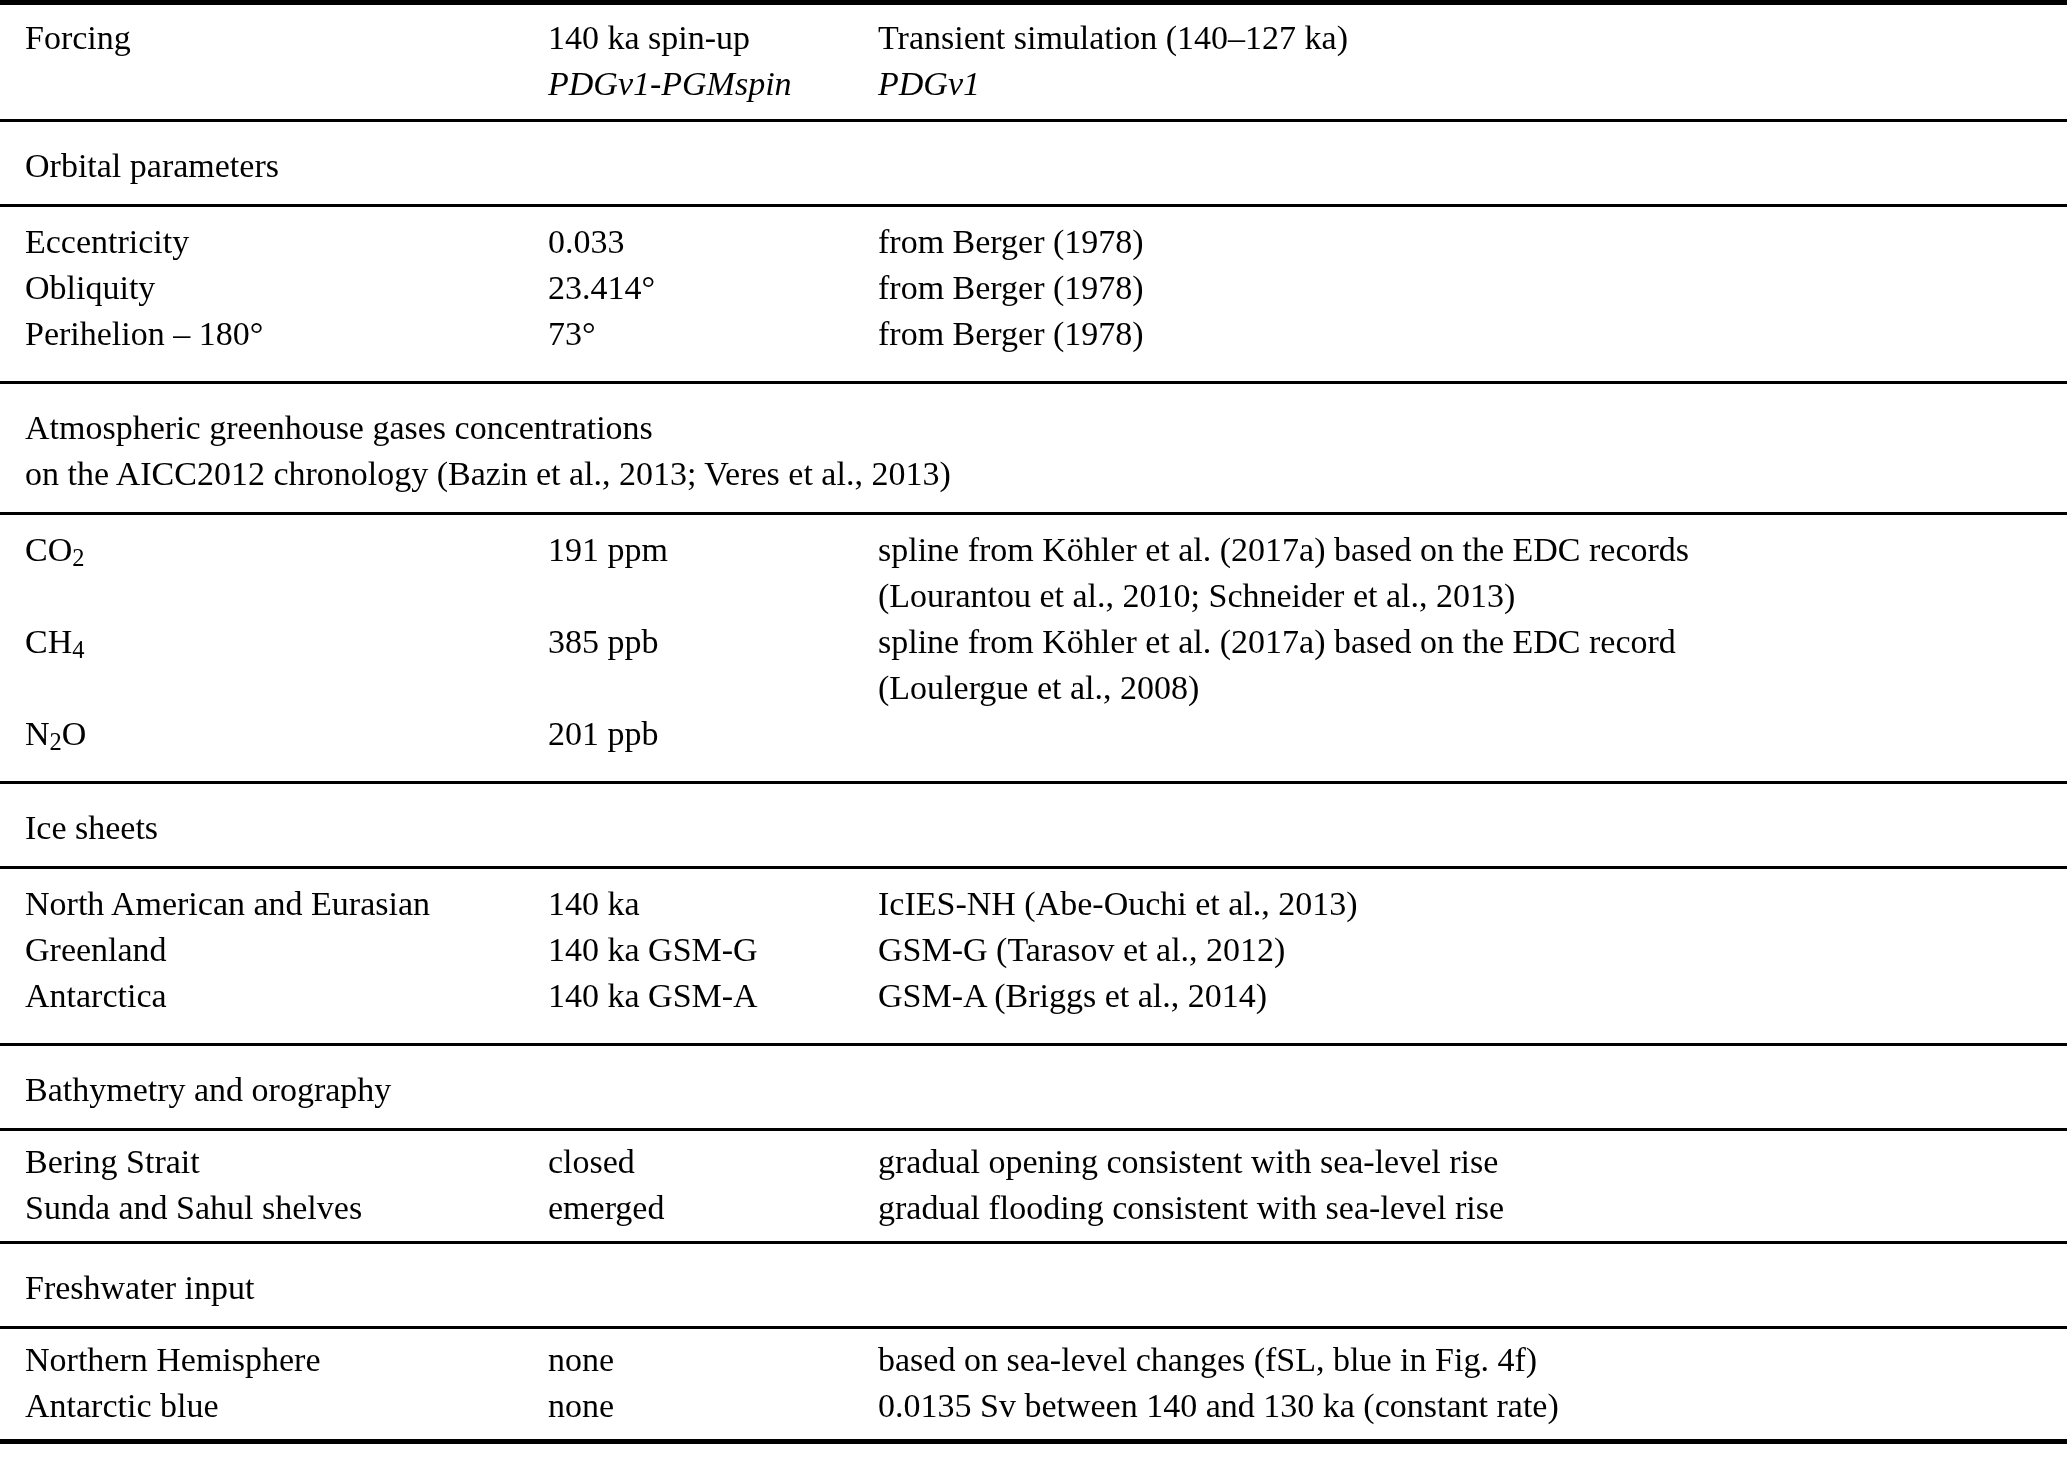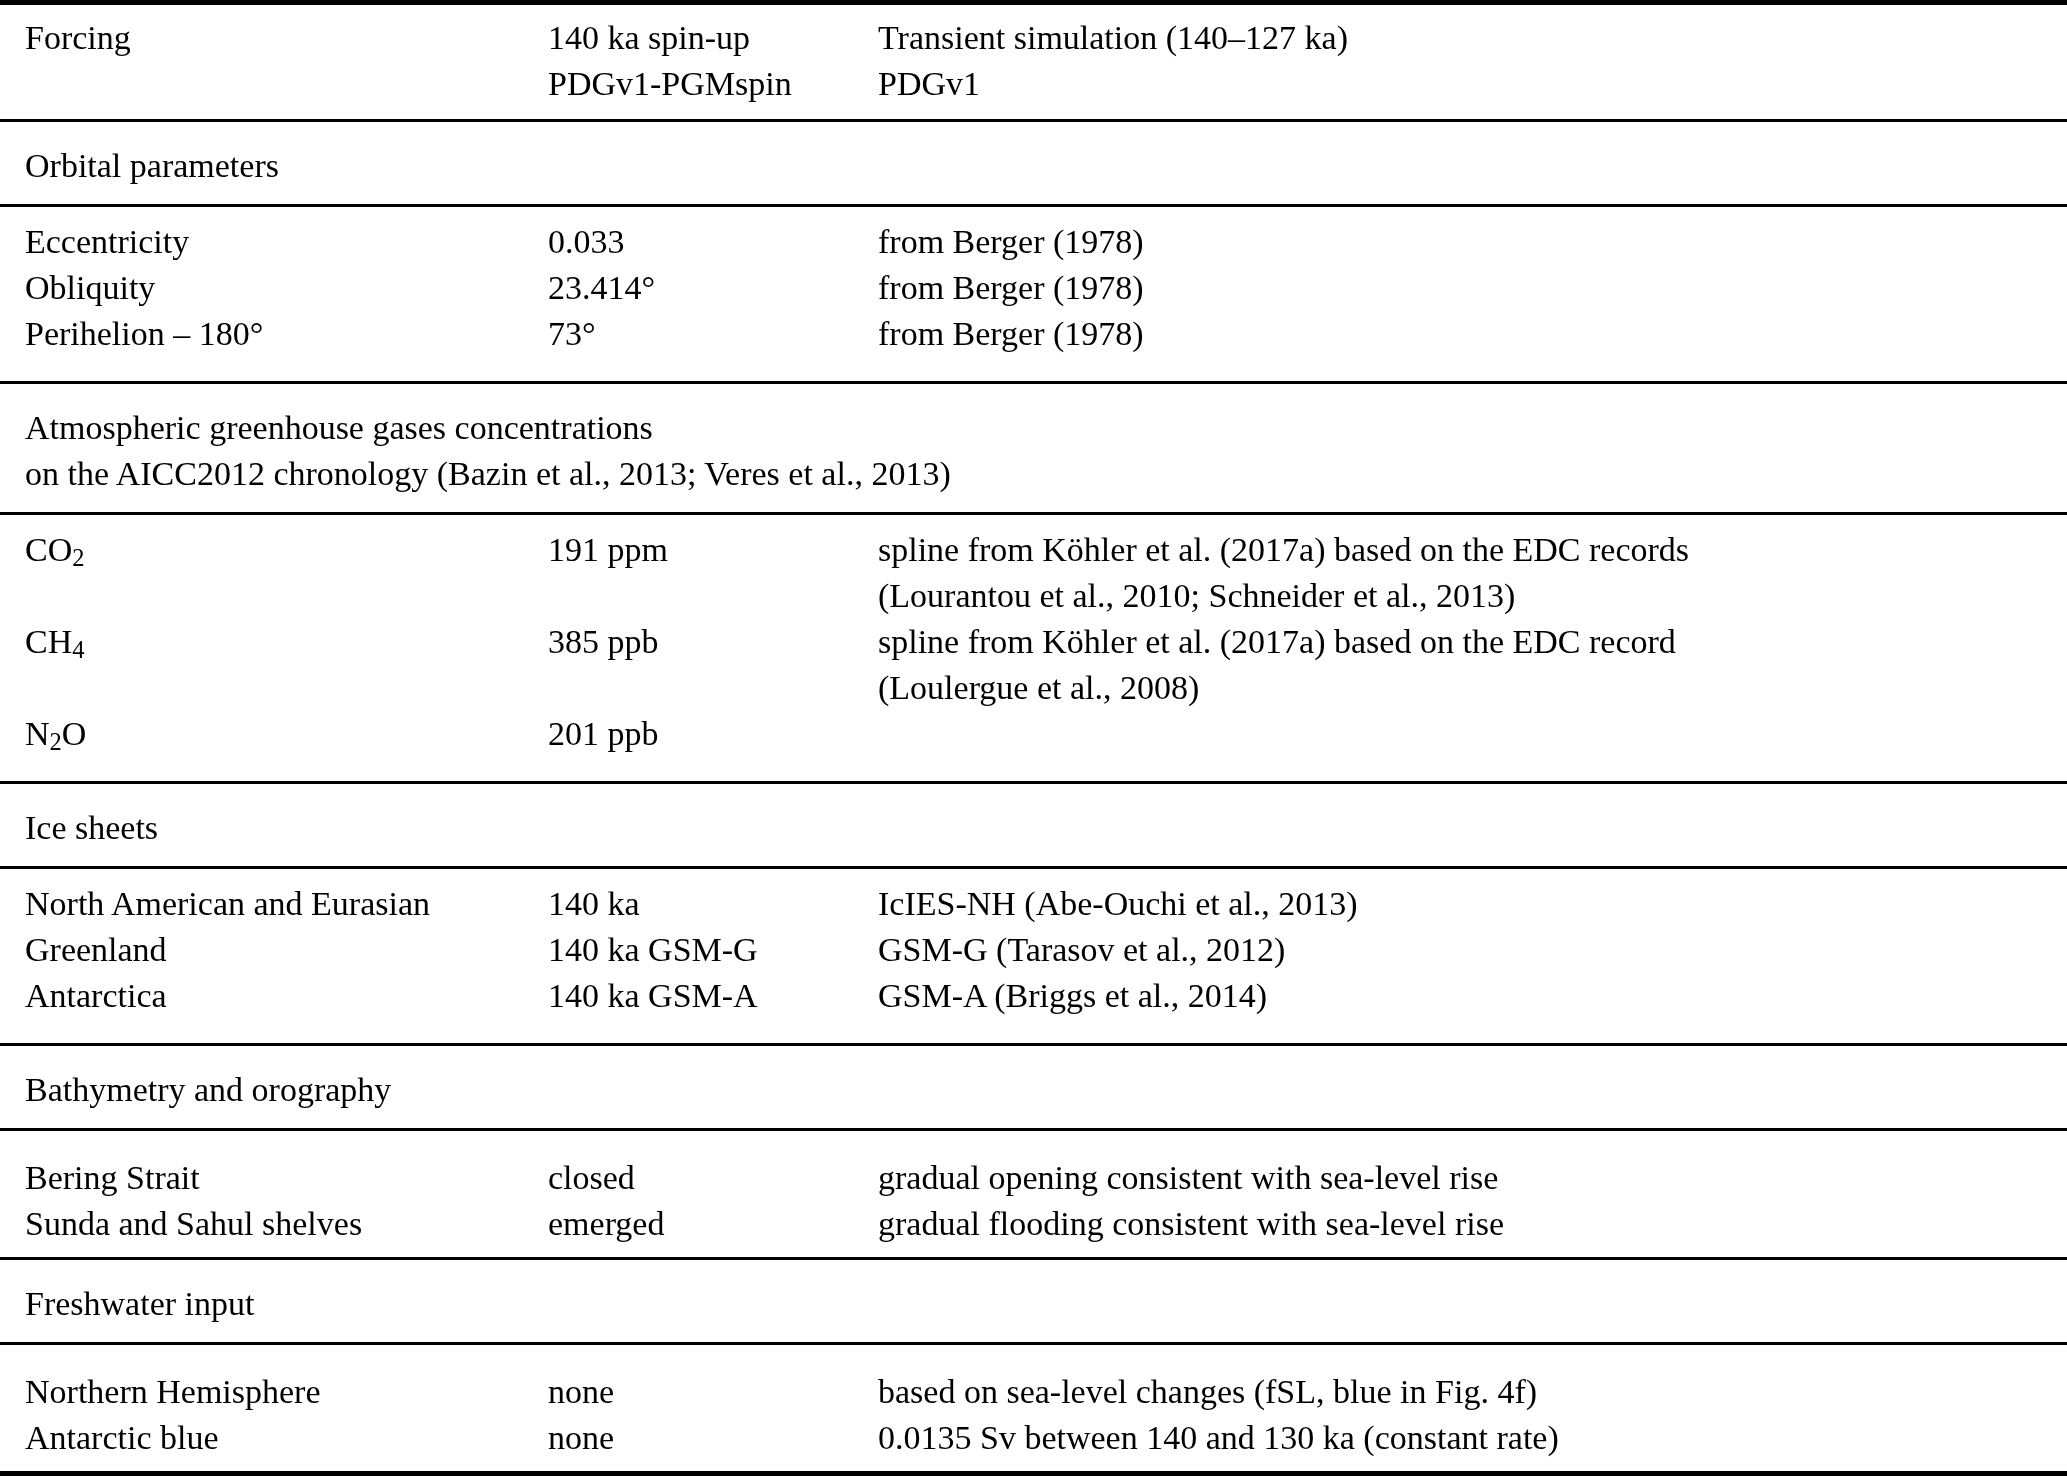--- a/index.html
+++ b/index.html
@@ -39,24 +39,25 @@
     padding-bottom: 12px;
   }
   .title-block {
     padding: 21px 0 15px 25px;
   }
   .rows-block {
     padding-top: 12px;
     padding-bottom: 24px;
   }
   .rows-block.compact {
-    padding-top: 24px;
+    padding-top: 8px;
     padding-bottom: 10px;
   }
   .italic {
+    font-style: italic;
   }
   sub {
     font-size: 72%;
     line-height: 0;
     vertical-align: -0.2em;
   }
   .cell {
     white-space: nowrap;
   }
 </style>

